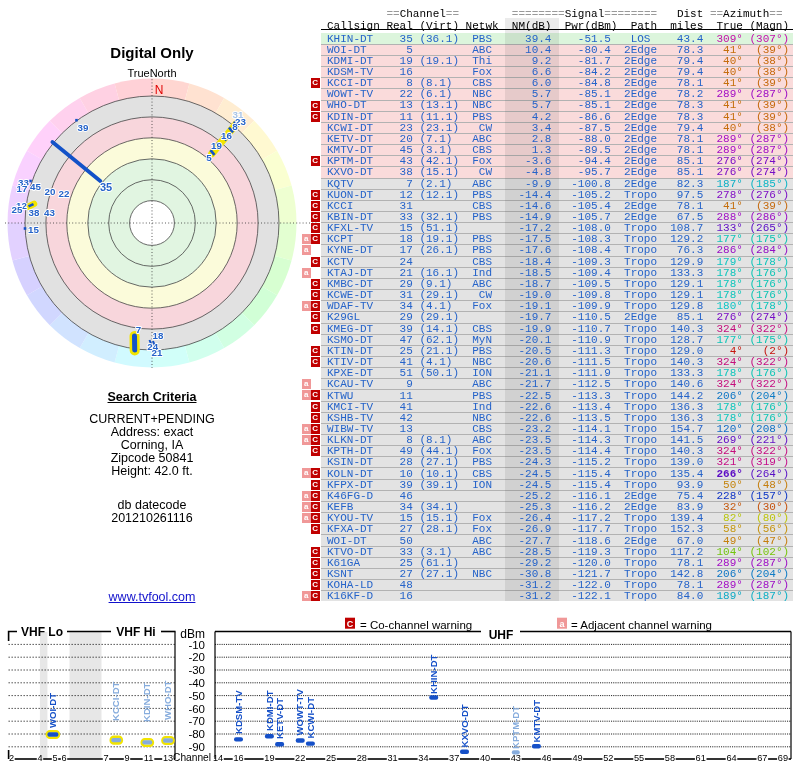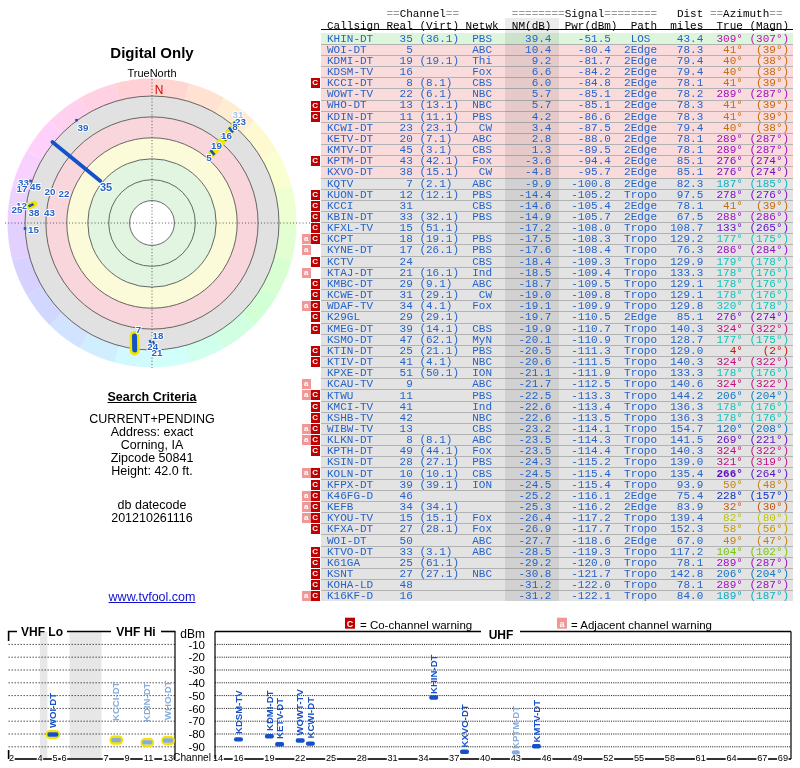--- a/index.html
+++ b/index.html
@@ -157,21 +157,21 @@
 KUON-DT    12 (12.1)  PBS    -14.4   -105.2  Tropo   97.5<b style="color:hsl(278,88%,41%);font-weight:normal">  278°</b> <b style="color:hsl(276,88%,41%);font-weight:normal">(276°)</b>
 KCCI       31         CBS    -14.6   -105.4  2Edge   78.1<b style="color:hsl(32,88%,41%);font-weight:normal">   41°</b> <b style="color:hsl(30,88%,41%);font-weight:normal"> (39°)</b>
 KBIN-DT    33 (32.1)  PBS    -14.9   -105.7  2Edge   67.5<b style="color:hsl(288,88%,41%);font-weight:normal">  288°</b> <b style="color:hsl(286,88%,41%);font-weight:normal">(286°)</b>
 KFXL-TV    15 (51.1)         -17.2   -108.0  Tropo  108.7<b style="color:hsl(267,88%,41%);font-weight:normal">  133°</b> <b style="color:hsl(265,88%,41%);font-weight:normal">(265°)</b>
 KCPT       18 (19.1)  PBS    -17.5   -108.3  Tropo  129.2<b style="color:hsl(176,88%,41%);font-weight:normal">  177°</b> <b style="color:hsl(174,88%,41%);font-weight:normal">(175°)</b>
 KYNE-DT    17 (26.1)  PBS    -17.6   -108.4  Tropo   76.3<b style="color:hsl(286,88%,41%);font-weight:normal">  286°</b> <b style="color:hsl(284,88%,41%);font-weight:normal">(284°)</b>
 KCTV       24         CBS    -18.4   -109.3  Tropo  129.9<b style="color:hsl(179,88%,41%);font-weight:normal">  179°</b> <b style="color:hsl(177,88%,41%);font-weight:normal">(178°)</b>
 KTAJ-DT    21 (16.1)  Ind    -18.5   -109.4  Tropo  133.3<b style="color:hsl(177,88%,41%);font-weight:normal">  178°</b> <b style="color:hsl(175,88%,41%);font-weight:normal">(176°)</b>
 KMBC-DT    29 (9.1)   ABC    -18.7   -109.5  Tropo  129.1<b style="color:hsl(177,88%,41%);font-weight:normal">  178°</b> <b style="color:hsl(175,88%,41%);font-weight:normal">(176°)</b>
 KCWE-DT    31 (29.1)   CW    -19.0   -109.8  Tropo  129.1<b style="color:hsl(177,88%,41%);font-weight:normal">  178°</b> <b style="color:hsl(175,88%,41%);font-weight:normal">(176°)</b>
-WDAF-TV    34 (4.1)   Fox    -19.1   -109.9  Tropo  129.8<b style="color:hsl(180,88%,41%);font-weight:normal">  320°</b> <b style="color:hsl(177,88%,41%);font-weight:normal">(178°)</b>
+WDAF-TV    34 (4.1)   Fox    -19.1   -109.9  Tropo  129.8<b style="color:hsl(180,88%,41%);font-weight:normal">  180°</b> <b style="color:hsl(177,88%,41%);font-weight:normal">(178°)</b>
 K29GL      29 (29.1)         -19.7   -110.5  2Edge   85.1<b style="color:hsl(276,88%,41%);font-weight:normal">  276°</b> <b style="color:hsl(274,88%,41%);font-weight:normal">(274°)</b>
 KMEG-DT    39 (14.1)  CBS    -19.9   -110.7  Tropo  140.3<b style="color:hsl(324,88%,41%);font-weight:normal">  324°</b> <b style="color:hsl(322,88%,41%);font-weight:normal">(322°)</b>
 KSMO-DT    47 (62.1)  MyN    -20.1   -110.9  Tropo  128.7<b style="color:hsl(176,88%,41%);font-weight:normal">  177°</b> <b style="color:hsl(174,88%,41%);font-weight:normal">(175°)</b>
 KTIN-DT    25 (21.1)  PBS    -20.5   -111.3  Tropo  129.0<b style="color:hsl(3,88%,41%);font-weight:normal">    4°</b> <b style="color:hsl(2,88%,41%);font-weight:normal">  (2°)</b>
 KTIV-DT    41 (4.1)   NBC    -20.6   -111.5  Tropo  140.3<b style="color:hsl(324,88%,41%);font-weight:normal">  324°</b> <b style="color:hsl(322,88%,41%);font-weight:normal">(322°)</b>
 KPXE-DT    51 (50.1)  ION    -21.1   -111.9  Tropo  133.3<b style="color:hsl(177,88%,41%);font-weight:normal">  178°</b> <b style="color:hsl(175,88%,41%);font-weight:normal">(176°)</b>
 KCAU-TV     9         ABC    -21.7   -112.5  Tropo  140.6<b style="color:hsl(324,88%,41%);font-weight:normal">  324°</b> <b style="color:hsl(322,88%,41%);font-weight:normal">(322°)</b>
 KTWU       11         PBS    -22.5   -113.3  Tropo  144.2<b style="color:hsl(206,88%,41%);font-weight:normal">  206°</b> <b style="color:hsl(204,88%,41%);font-weight:normal">(204°)</b>
 KMCI-TV    41         Ind    -22.6   -113.4  Tropo  136.3<b style="color:hsl(177,88%,41%);font-weight:normal">  178°</b> <b style="color:hsl(175,88%,41%);font-weight:normal">(176°)</b>
 KSHB-TV    42         NBC    -22.6   -113.5  Tropo  136.3<b style="color:hsl(177,88%,41%);font-weight:normal">  178°</b> <b style="color:hsl(175,88%,41%);font-weight:normal">(176°)</b>

